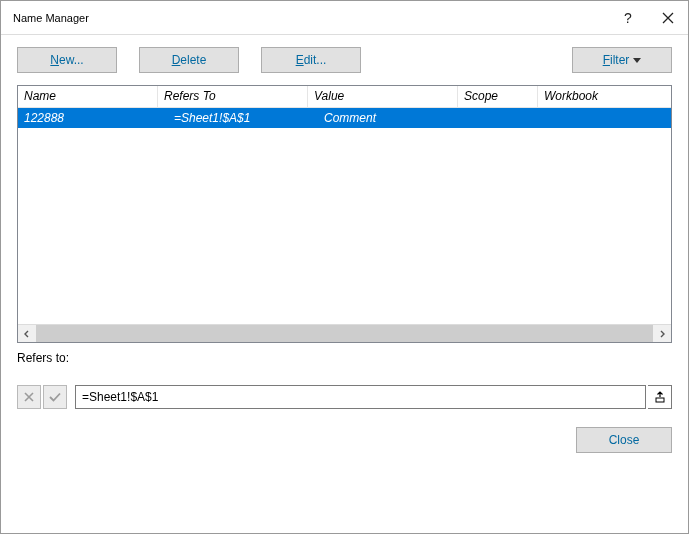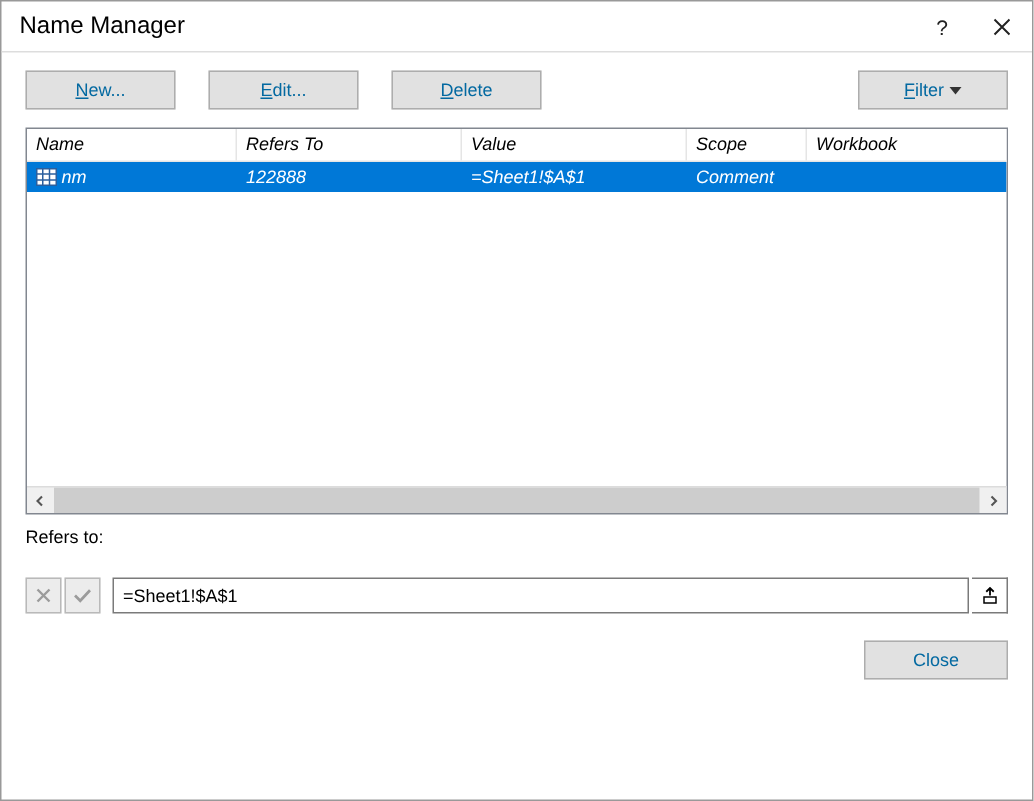--- a/index.html
+++ b/index.html
@@ -17,21 +17,21 @@
   }
   .titlebar {
     display: flex;
     align-items: center;
     height: 34px;
     padding: 0 0 0 12px;
     border-bottom: 1px solid #ddd;
   }
   .titlebar .title {
     flex: 1;
-    font-size: 16px;
+    font-size: 11px;
   }
   .titlebar .tb-btn {
     width: 40px;
     height: 32px;
     display: flex;
     align-items: center;
     justify-content: center;
     font-size: 14px;
     color: #222;
     cursor: pointer;
@@ -200,54 +200,42 @@
         <path d="M1 1 L11 11 M11 1 L1 11" stroke="#222" stroke-width="1.3"></path>
       </svg>
   </div>
 </div>
 
 <div class="toolbar">
   <button class="btn">
       <span><span class="u">N</span><span></span>ew...</span>
     </button>
   <button class="btn">
+      <span><span class="u">D</span>elete</span>
+    </button>
+  <button class="btn">
       <span><span class="u">E</span>dit...</span>
-    </button>
-  <button class="btn">
-      <span><span class="u">D</span>elete</span>
     </button>
   <div class="spacer"></div>
   <button class="btn">
       <span><span class="u">F</span>ilter</span>
       <span class="filter-caret"></span>
     </button>
 </div>
 
 <div class="listarea">
   <div class="colheaders">
     <div class="ch c-name">Name</div>
     <div class="ch c-refer">Refers To</div>
     <div class="ch c-value">Value</div>
     <div class="ch c-scope">Scope</div>
     <div class="ch c-comm">Workbook</div>
   </div>
   <div class="listbody">
     <div class="row sel">
-      <div class="cell c-name">
-        <span class="row-icon">
-          <svg width="14" height="12" viewBox="0 0 14 12">
-            <rect x="0.5" y="0.5" width="13" height="11" fill="#fff" stroke="#2b5f9e"></rect>
-            <line x1="0.5" y1="4" x2="13.5" y2="4" stroke="#2b5f9e"></line>
-            <line x1="0.5" y1="8" x2="13.5" y2="8" stroke="#2b5f9e"></line>
-            <line x1="4.5" y1="0.5" x2="4.5" y2="11.5" stroke="#2b5f9e"></line>
-            <line x1="9" y1="0.5" x2="9" y2="11.5" stroke="#2b5f9e"></line>
-          </svg>
-        </span>
-        <span>nm</span>
-      </div>
       <div class="cell c-value">122888</div>
       <div class="cell c-refer">=Sheet1!$A$1</div>
       <div class="cell c-scope">Comment</div>
       <div class="cell c-comm"></div>
     </div>
   </div>
   <div class="hscroll">
     <div class="arrow">
       <svg width="8" height="8" viewBox="0 0 8 8">
           <path d="M5 1 L2 4 L5 7" fill="none" stroke="#555" stroke-width="1.4"></path>

